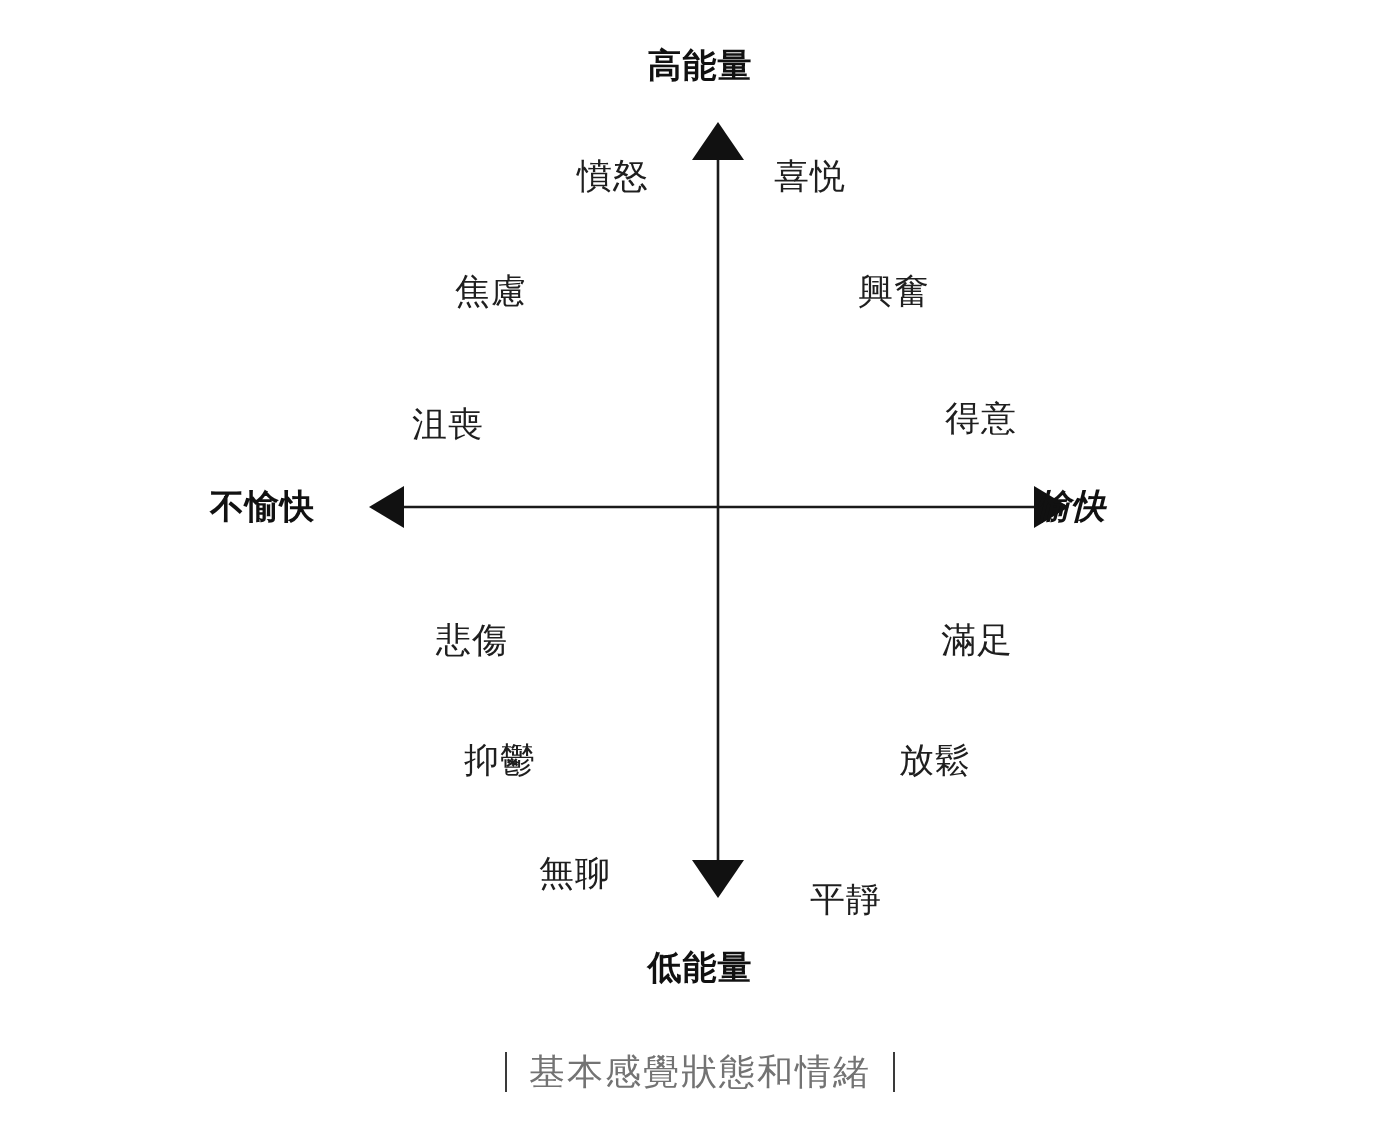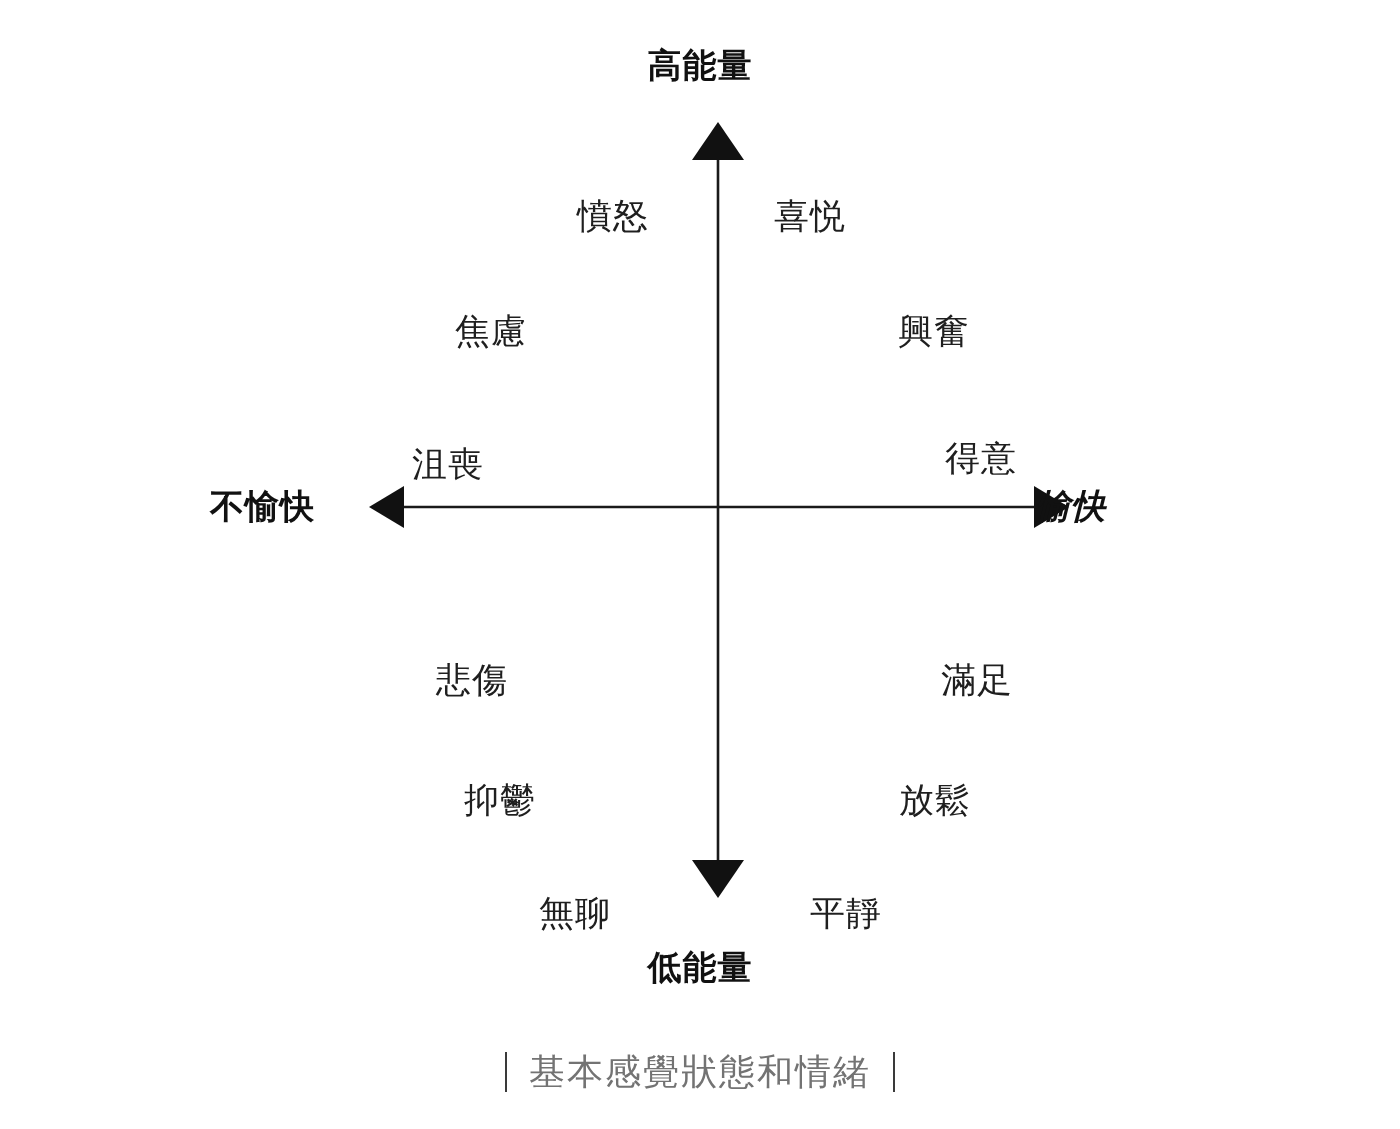--- a/index.html
+++ b/index.html
@@ -61,21 +61,20 @@
 
   
   .emotion {
     position: absolute;
     font-size: 35px;
     font-weight: 300;
     color: #1f1f1f;
     white-space: nowrap;
     line-height: 1;
     letter-spacing: 1px;
-    margin-top: 40px;
   }
 
   
   #caption {
     position: absolute;
     left: 0; right: 0;
     top: 1052px;
     text-align: center;
     font-size: 36px;
     font-weight: 300;
@@ -119,28 +118,28 @@
 
   <div class="pole-label" id="pole-left">不愉快</div>
 
   <div class="pole-label" id="pole-right">愉快</div>
 
   <div class="emotion" style="left:577px; top:158px;">憤怒</div>
   <div class="emotion" style="left:455px; top:273px;">焦慮</div>
   <div class="emotion" style="left:412px; top:410px;font-family:Liberation Mono, monospace;">沮喪</div>
 
   <div class="emotion" style="left:774px; top:158px;">喜悦</div>
-  <div class="emotion" style="left:898px; top:273px;">興奮</div>
+  <div class="emotion" style="left:858px; top:273px;">興奮</div>
   <div class="emotion" style="left:945px; top:400px;">得意</div>
 
   <div class="emotion" style="left:436px; top:622px;">悲傷</div>
   <div class="emotion" style="left:464px; top:742px;text-align:right;">抑鬱</div>
   <div class="emotion" style="left:539px; top:855px;">無聊</div>
 
   <div class="emotion" style="left:941px; top:622px;">滿足</div>
   <div class="emotion" style="left:899px; top:742px;">放鬆</div>
-  <div class="emotion" style="left:810px; top:855px;text-align:center;">平靜</div>
+  <div class="emotion" style="left:810px; top:881px;text-align:center;">平靜</div>
 
   <div id="caption">
     <span class="rule"></span><span>基本感覺狀態和情緒</span><span class="rule"></span>
   </div>
 
 </div>
 
 </body></html>

